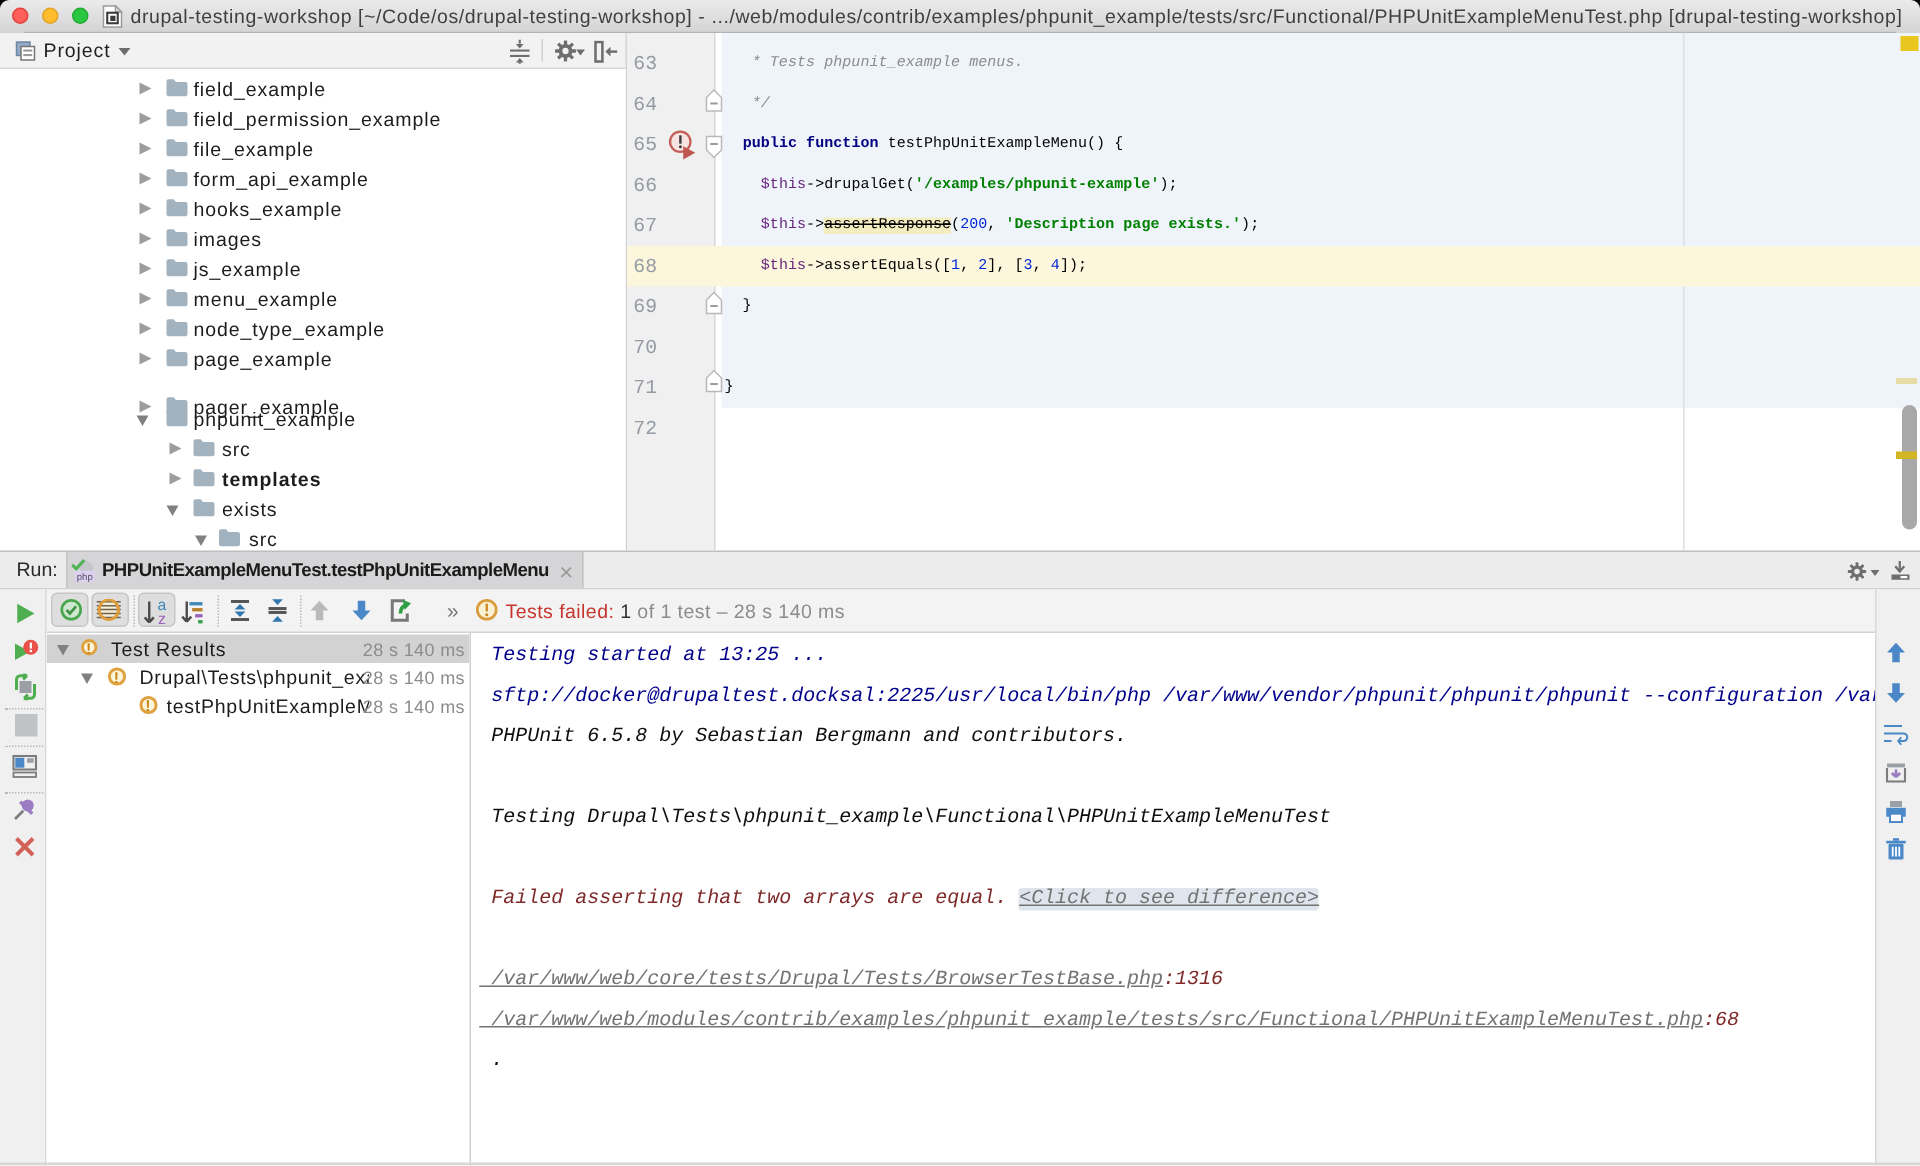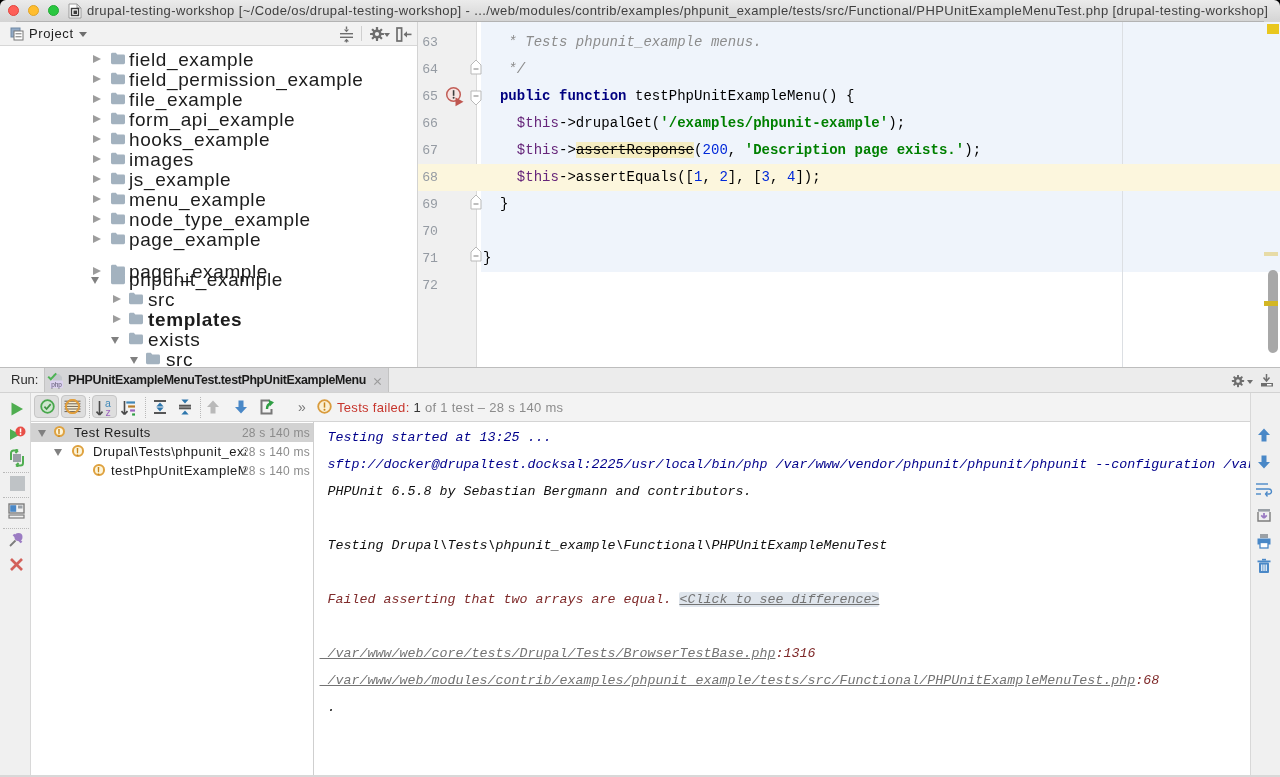--- a/index.html
+++ b/index.html
@@ -16,37 +16,37 @@
 .corner.r { right:0; }
 .cornerin { width:16px; height:22px; top:0; background:linear-gradient(#ebebeb,#d4d4d4); }
 .cornerin.l { left:0; border-top-left-radius:6px; }
 .cornerin.r { right:0; border-top-right-radius:6px; }
 .light { width:11px; height:11px; border-radius:50%; top:5px; }
 #titletext { left:87px; top:3px; width:1190px; height:16px; font-size:13px; color:#3f3f3f;
   white-space:nowrap; letter-spacing:0.39px; }
 
 
 #projhead { left:0; top:22px; width:418px; height:24px; background:#f2f2f2; border-bottom:1px solid #d7d7d7; }
-#ptree { left:0; top:46px; width:417px; height:321px; background:#fff; overflow:hidden; font-size:19px; letter-spacing:0.62px; color:#1c1c1c; }
+#ptree { left:0; top:46px; width:417px; height:321px; background:#fff; overflow:hidden; font-size:13px; letter-spacing:0.62px; color:#1c1c1c; }
 .trow { position:absolute; height:20px; line-height:20px; white-space:nowrap; }
 .trow svg.fold { position:absolute; top:-1.5px; }
 .tarrow { position:absolute; width:0; height:0; }
 .tarrow.r { border-left:8px solid #9d9d9d; border-top:4.8px solid transparent; border-bottom:4.8px solid transparent; }
 .tarrow.d { border-top:7.5px solid #808080; border-left:4.8px solid transparent; border-right:4.8px solid transparent; }
 .pdivider { left:417px; top:22px; width:1px; height:345px; background:#d3d3d3; }
 
 
 #editor { left:418px; top:22px; width:862px; height:345px; background:#fff; overflow:hidden; }
 #gutter { left:0; top:0; width:59px; height:345px; background:#f0f0f0; border-right:1px solid #dadada; }
 #bluebg { left:63px; top:0; width:799px; height:249.5px; background:#eff4fb; }
 #caretrow { left:0; top:141.5px; width:862px; height:27px; background:#fcf6dd; }
 #gutnums { left:0; top:6.5px; width:20px; text-align:right; font-size:13.2px; line-height:27px; color:#959ba3;
   font-family:"Liberation Mono", monospace; }
 #marginline { left:704px; top:0; width:1px; height:345px; background:#dcdfe3; }
-#code { left:65px; top:6.5px; font-size:14px; line-height:27px; color:#000; }
+#code { left:65px; top:6.5px; font-size:10px; line-height:27px; color:#000; }
 #code pre { letter-spacing:0.04px; }
 .cmt { color:#8c8c8c; font-style:italic; }
 .kw { color:#000080; font-weight:bold; }
 .str { color:#008000; font-weight:bold; }
 .num { color:#0028d9; }
 .var { color:#66257a; }
 .dep { text-decoration:line-through; background:#f5edc2; }
 
 
 #runpanel { left:0; top:367px; width:1280px; height:410px; border-top:1px solid #bdbdbd; background:#fff; }

